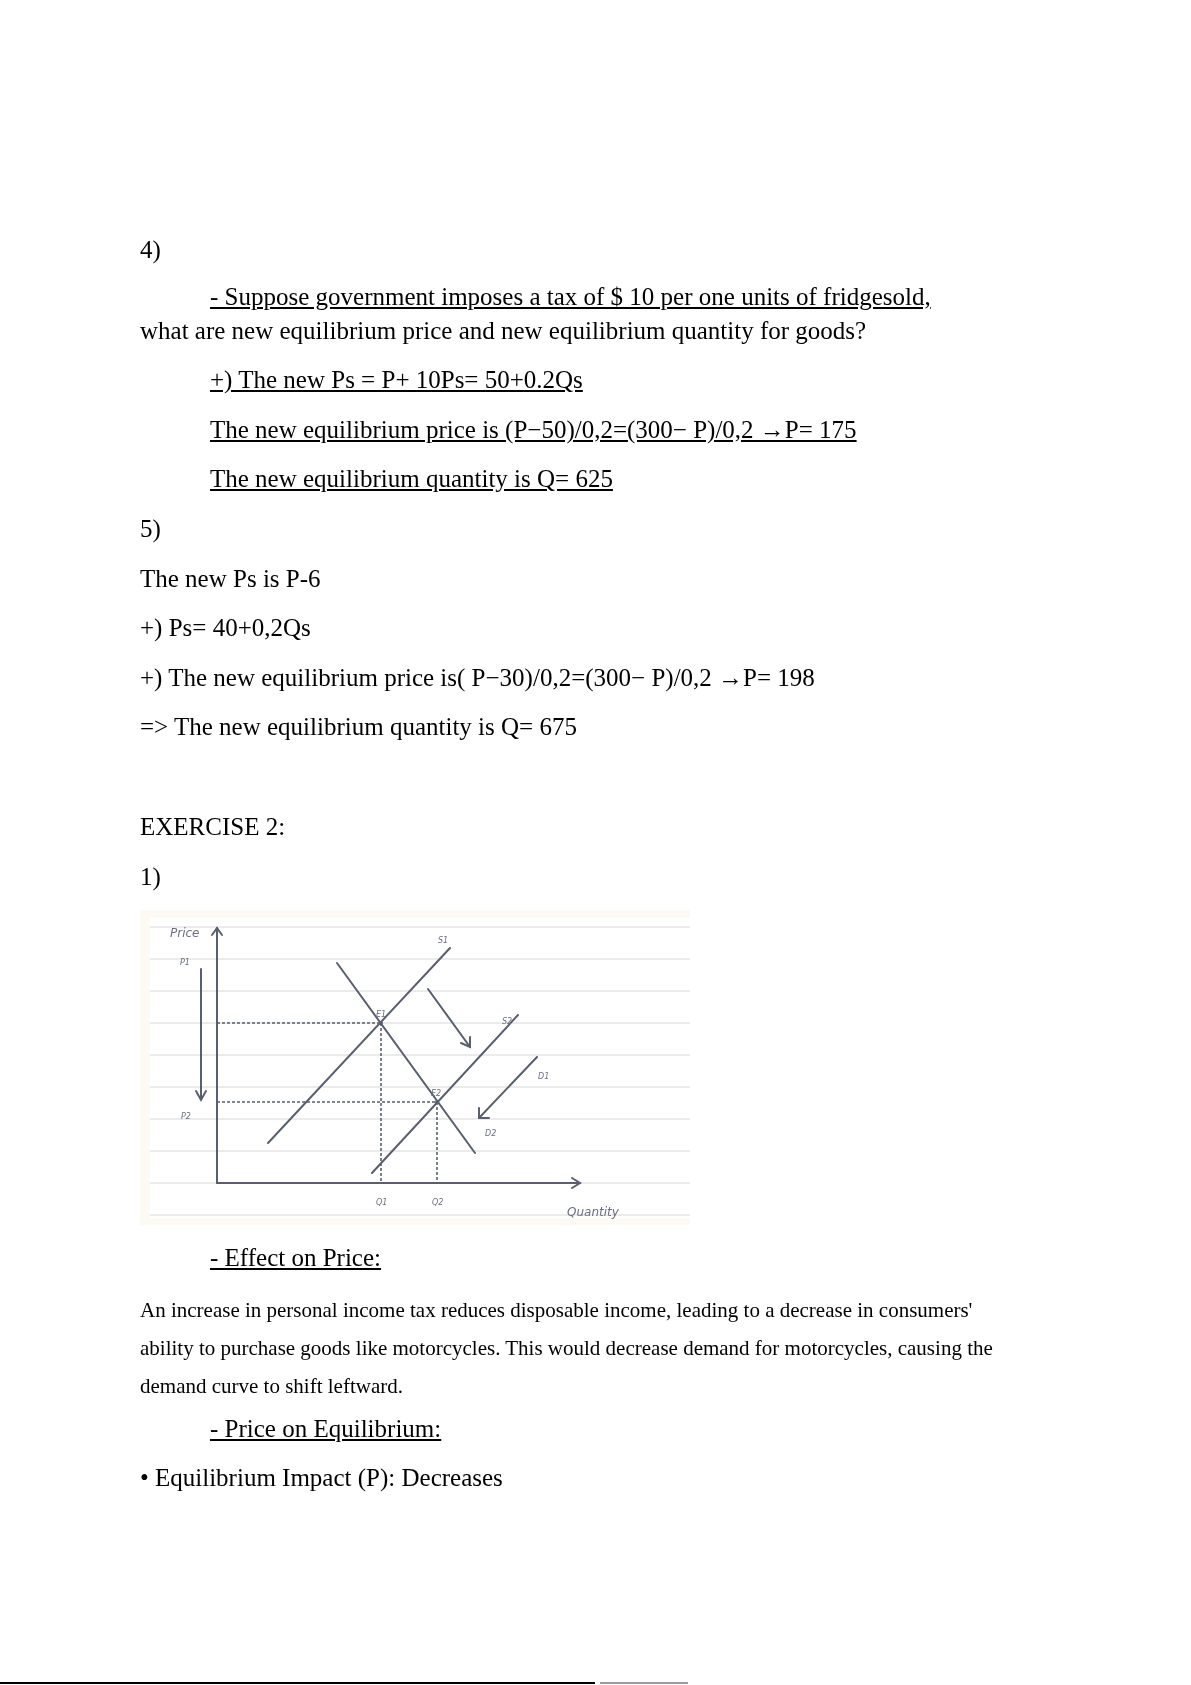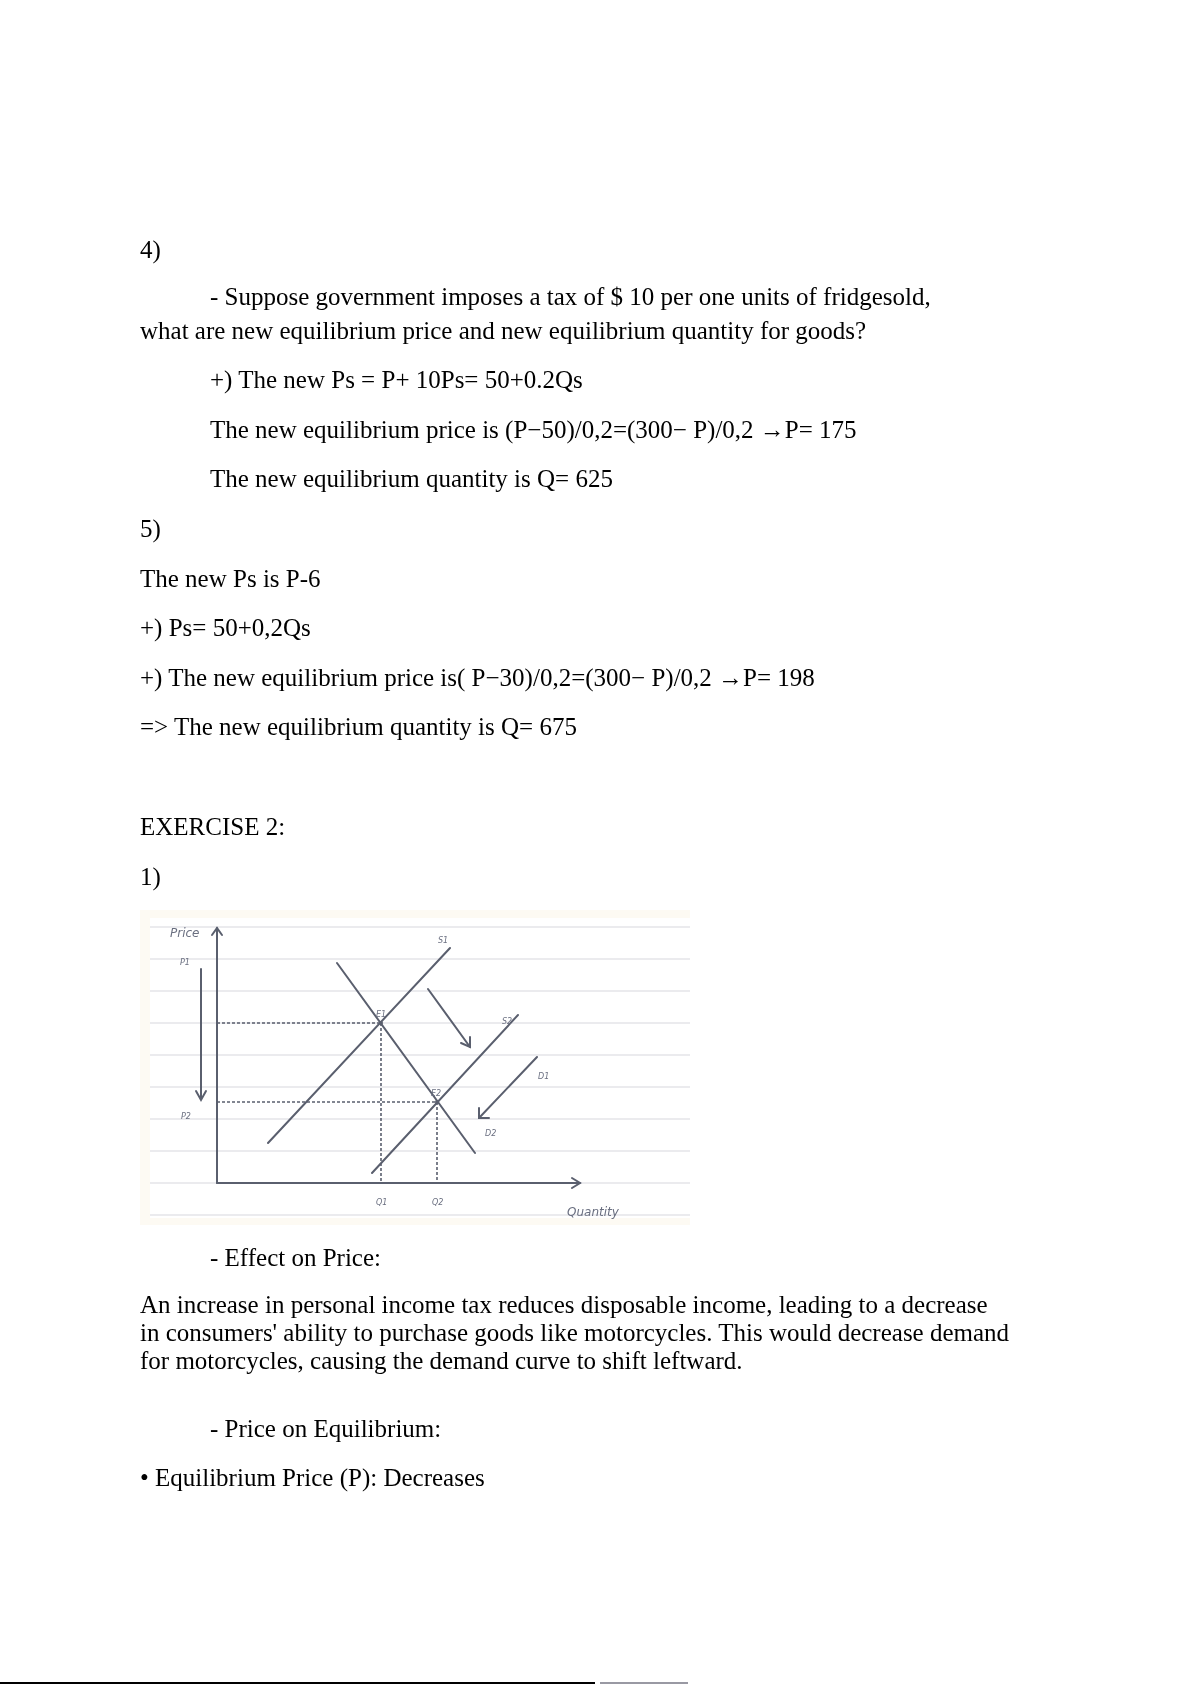--- a/index.html
+++ b/index.html
@@ -1,41 +1,41 @@
 <!DOCTYPE html>
 <html><head>
   <meta charset="utf-8">
   <style>
     html, body { margin: 0; padding: 0; background: #ffffff; }
     body { width: 1191px; height: 1685px; position: relative; overflow: hidden;
            font-family: "Liberation Serif", "DejaVu Serif", serif; color: #000; }
     .line { position: absolute; left: 140px; font-size: 25px; line-height: 34px; white-space: nowrap; }
-    .indent { left: 210px; }
-    .para { position: absolute; left: 140px; width: 870px; font-size: 25px; line-height: 28px; }
+    .indent { left: 210px; text-decoration: underline; }
+    .para { position: absolute; left: 140px; width: 870px; font-size: 21px; line-height: 38px; }
     .figure { position: absolute; left: 140px; top: 910px; width: 550px; height: 315px; font-style: italic; }
     .figure svg { display: block; }
     .bottom-rule { position: absolute; left: 0; top: 1682px; width: 595px; height: 2px; background: #000; }
     .bottom-rule2 { position: absolute; left: 600px; top: 1682px; width: 88px; height: 2px; background: #556; opacity: .6; }
   </style>
 </head>
 <body>
 
 <div>
   <div class="line" style="top:233px">4)</div>
   <div class="line indent" style="top:280px">- Suppose government imposes a tax of $ 10 per one units of fridgesold,</div>
   <div class="line" style="top:314px">what are new equilibrium price and new equilibrium quantity for goods?</div>
   <div class="line indent" style="top:363px">+) The new Ps = P+ 10Ps= 50+0.2Qs</div>
   <div class="line indent" style="top:413px">The new equilibrium price is (P−50)/0,2=(300− P)/0,2 →P= 175</div>
   <div class="line indent" style="top:462px">The new equilibrium quantity is Q= 625</div>
 </div>
 
 <div>
   <div class="line" style="top:512px">5)</div>
   <div class="line" style="top:562px">The new Ps is P-6</div>
-  <div class="line" style="top:611px">+) Ps= 50+0,2Qs</div>
+  <div class="line" style="top:611px">+) Ps= 40+0,2Qs</div>
   <div class="line" style="top:661px">+) The new equilibrium price is( P−30)/0,2=(300− P)/0,2 →P= 198</div>
   <div class="line" style="top:710px">=&gt; The new equilibrium quantity is Q= 675</div>
 </div>
 
 <div>
   <div class="line" style="top:810px">EXERCISE 2:</div>
   <div class="line" style="top:860px">1)</div>
 
   <div class="figure">
     <svg width="550" height="315" viewBox="0 0 550 315" xmlns="http://www.w3.org/2000/svg">
@@ -95,17 +95,17 @@
         <text x="345" y="226" font-size="8">D2</text>
       </g>
       <circle cx="241" cy="113" r="2" fill="#5a5f6e"></circle>
       <circle cx="297" cy="192" r="2" fill="#5a5f6e"></circle>
     </svg>
   </div>
 
   <div class="line indent" style="top:1241px">- Effect on Price:</div>
   <div class="para" style="top:1291px">An increase in personal income tax reduces disposable income, leading to a decrease in consumers' ability to purchase goods like motorcycles. This would decrease demand for motorcycles, causing the demand curve to shift leftward.</div>
   <div class="line indent" style="top:1412px">- Price on Equilibrium:</div>
-  <div class="line" style="top:1461px">• Equilibrium Price (P): Decreases</div>
+  <div class="line" style="top:1461px">• Equilibrium Impact (P): Decreases</div>
 </div>
 
 <div class="bottom-rule"></div>
 <div class="bottom-rule2"></div>
 
 </body></html>

